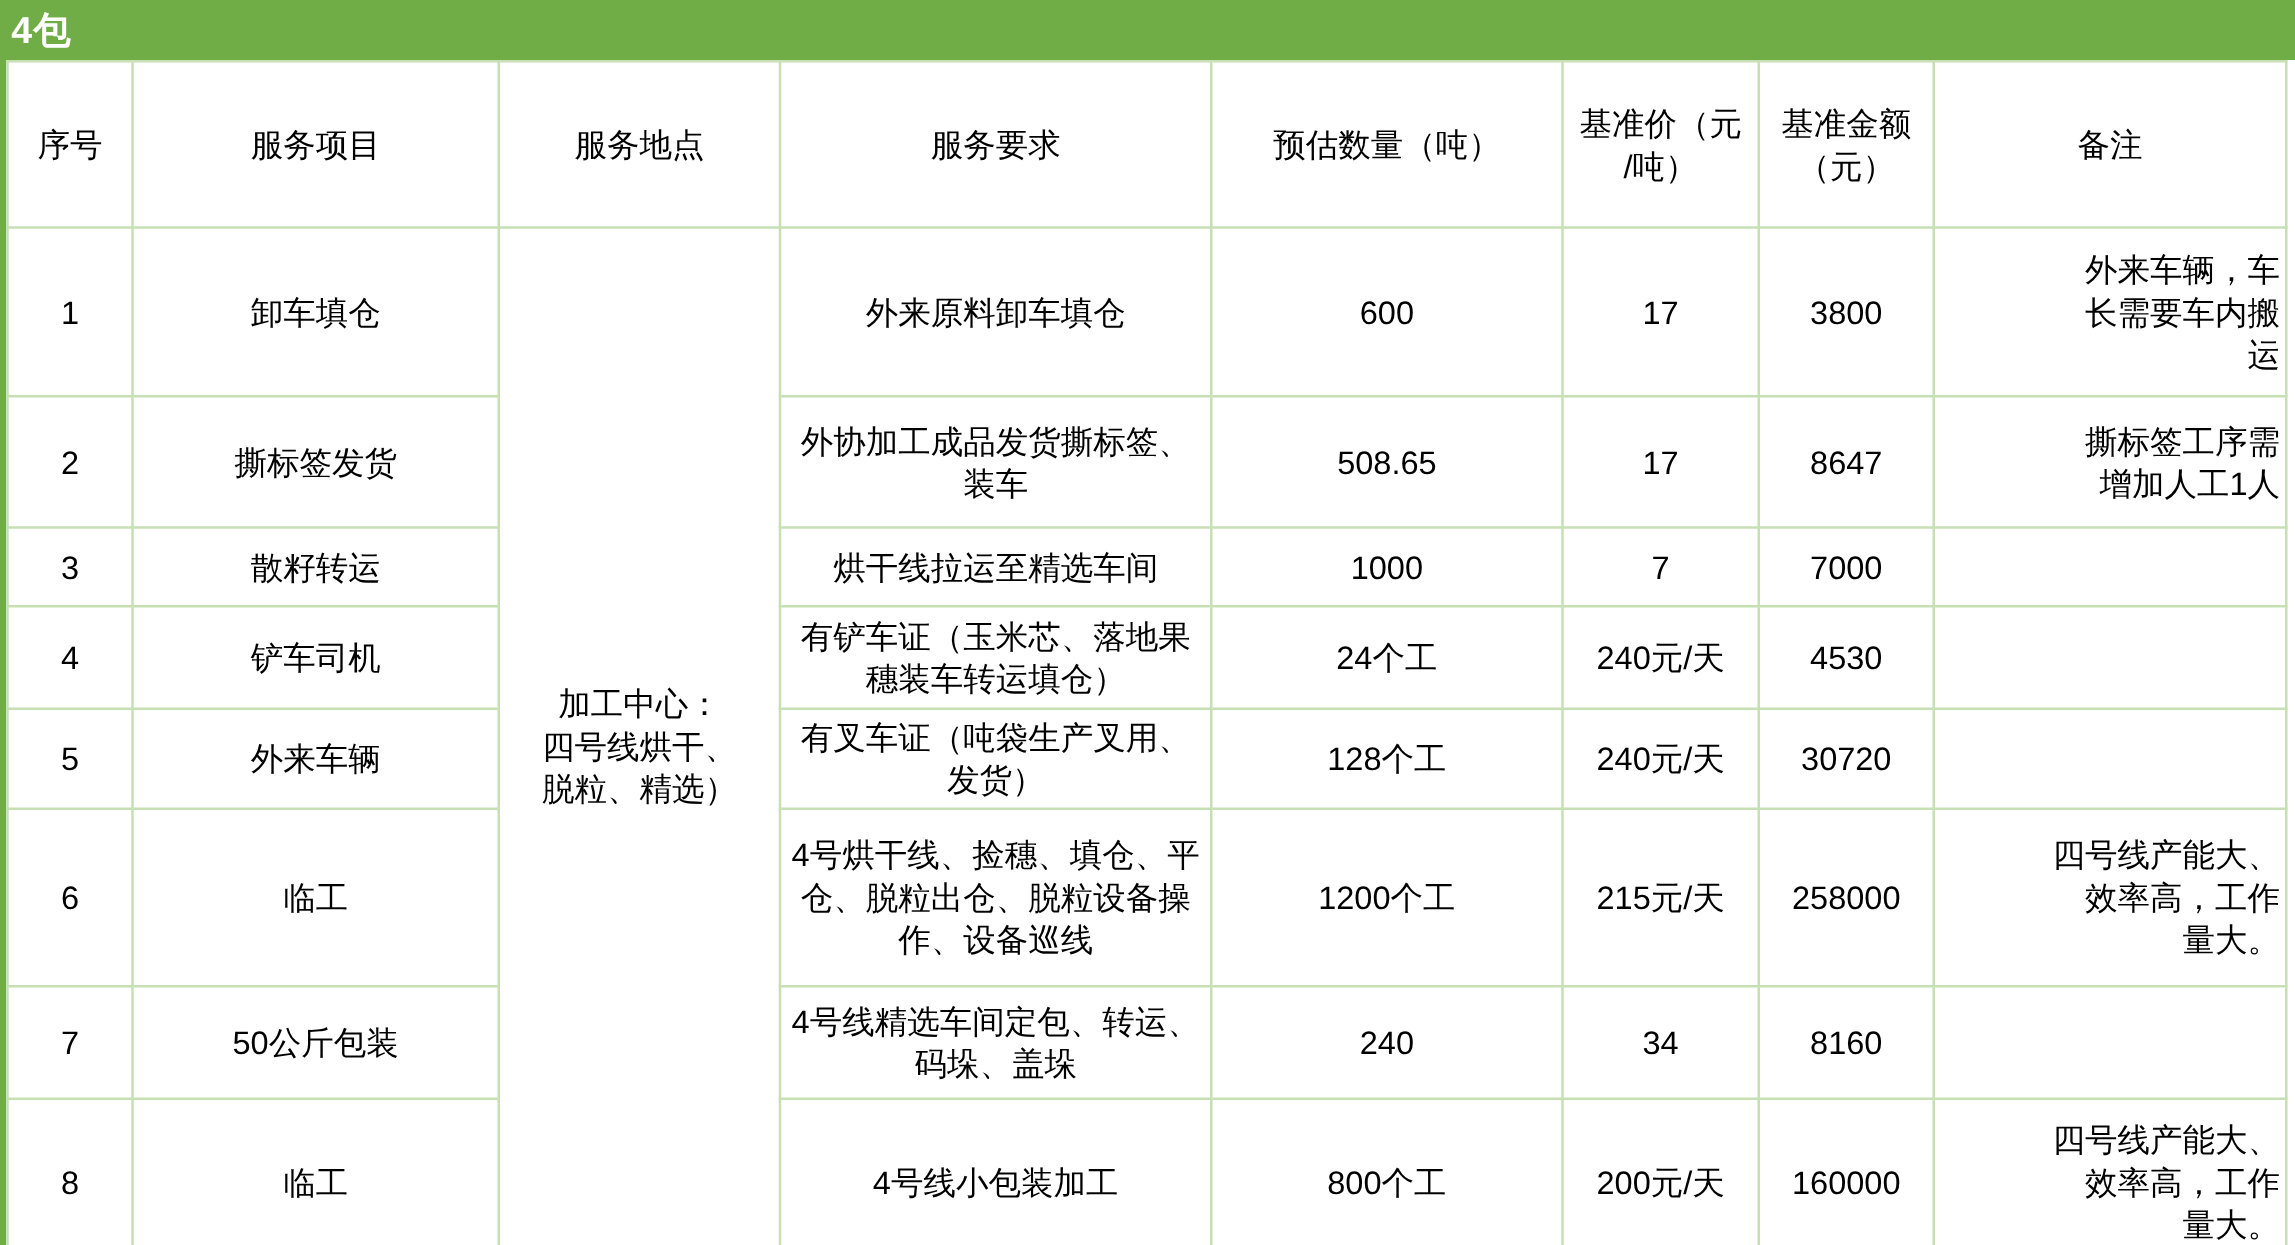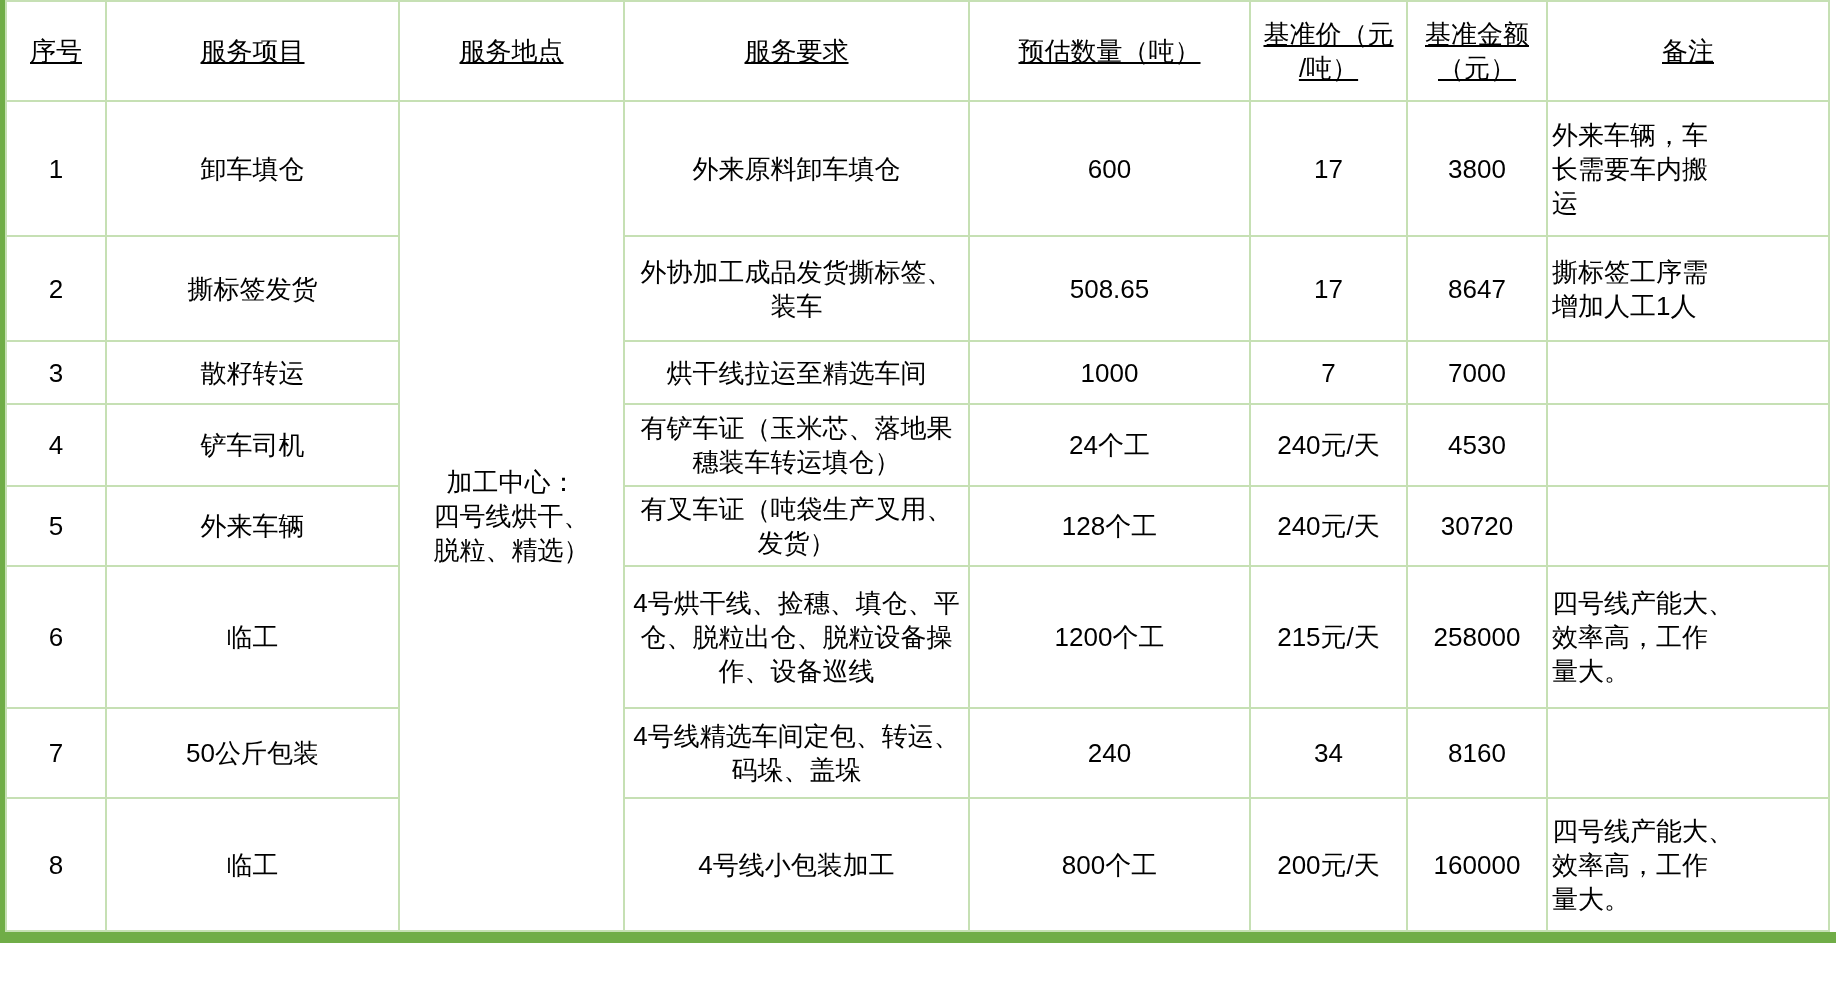--- a/index.html
+++ b/index.html
@@ -27,39 +27,42 @@
     border-collapse:collapse;table-layout:fixed;
     width:1823px;
   }
   th,td{
     border:2px solid var(--grid);
     text-align:center;vertical-align:middle;
     font-size:26px;font-weight:normal;line-height:34px;
     padding:2px 2px;white-space:pre-line;
     overflow:hidden;
   }
-  td.remark{text-align:left;padding-left:4px;padding-right:4px;}
-  tr.hrow{height:100px;text-decoration:underline;}
+  td.remark{text-align:right;padding-left:20px;padding-right:4px;}
+  tr.hrow{height:133px;}
   tr.r0{height:135px;}
   tr.r1{height:105px;}
   tr.r2{height:63px;}
   tr.r3{height:82px;}
   tr.r4{height:80px;}
   tr.r5{height:142px;}
   tr.r6{height:90px;}
   tr.r7{height:133px;}
   .bottom-bar{
     height:11px;background:var(--green);width:1836px;
   }
 </style>
 </head>
 <body>
 
 <div class="page">
 
+  <div class="banner">
+    <span>4包</span>
+  </div>
 
   <div class="table-wrap">
     <table>
       <colgroup>
         <col style="width:100px">
         <col style="width:293px">
         <col style="width:225px">
         <col style="width:345px">
         <col style="width:281px">
         <col style="width:157px">

